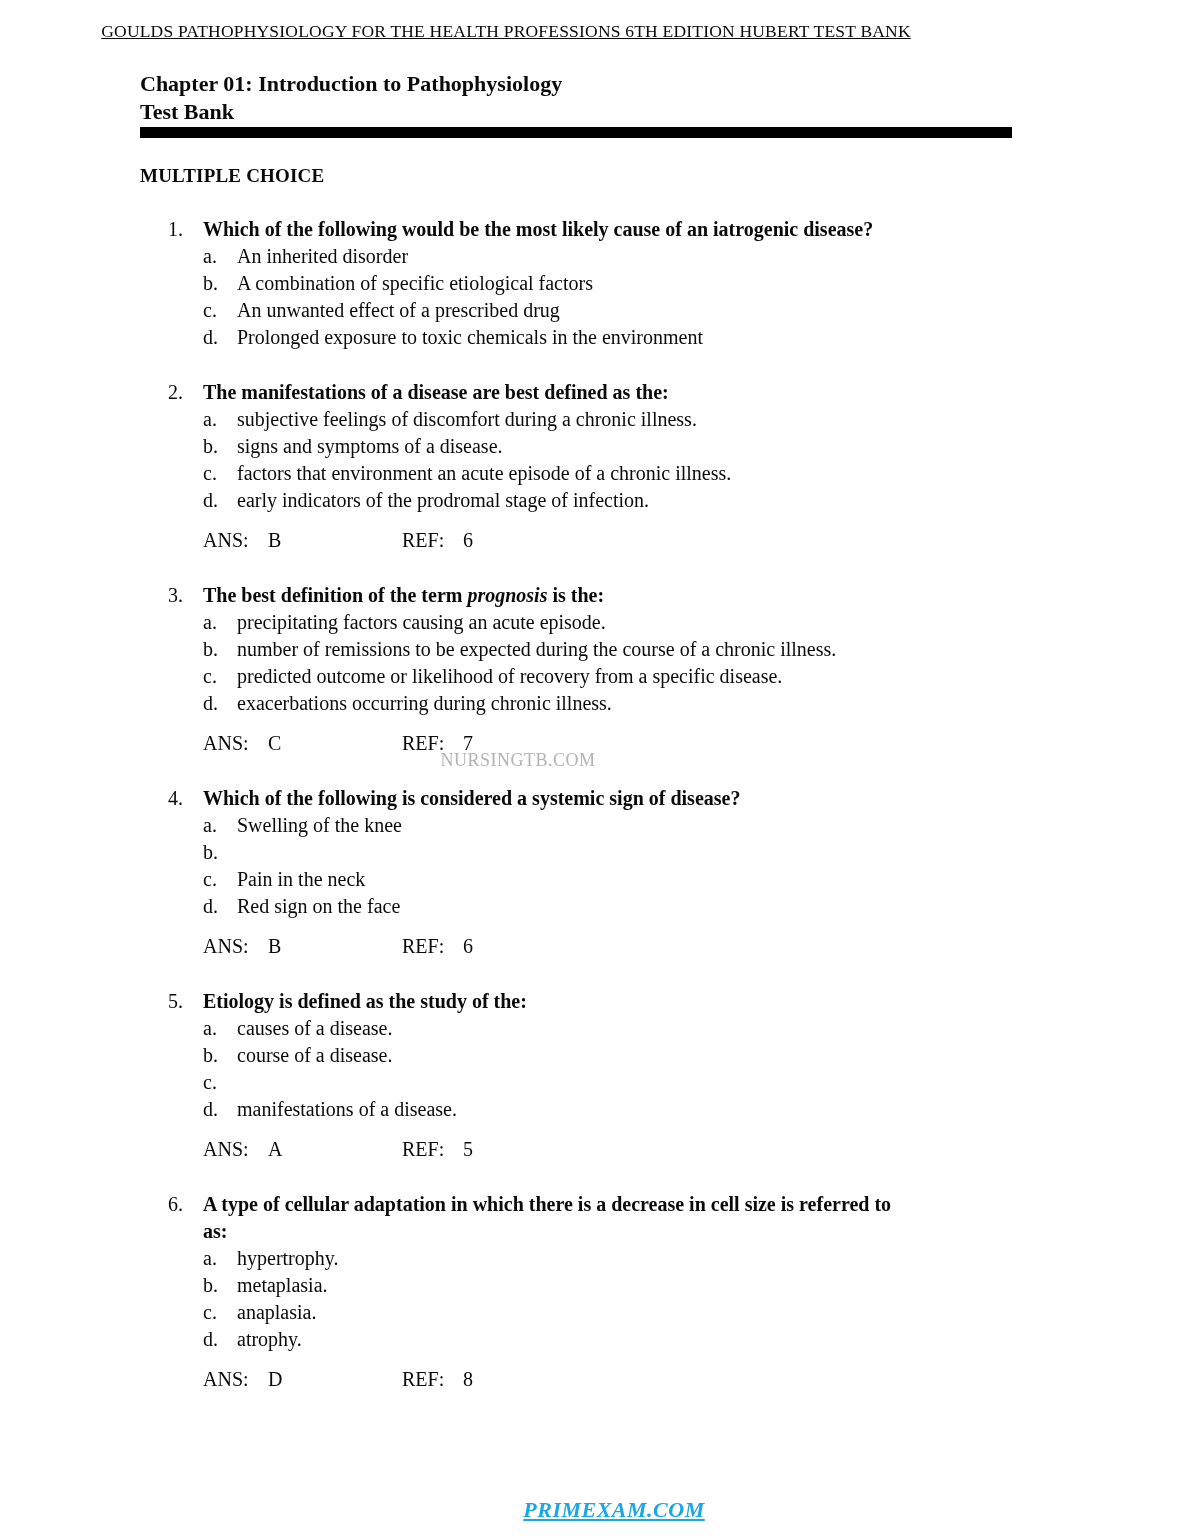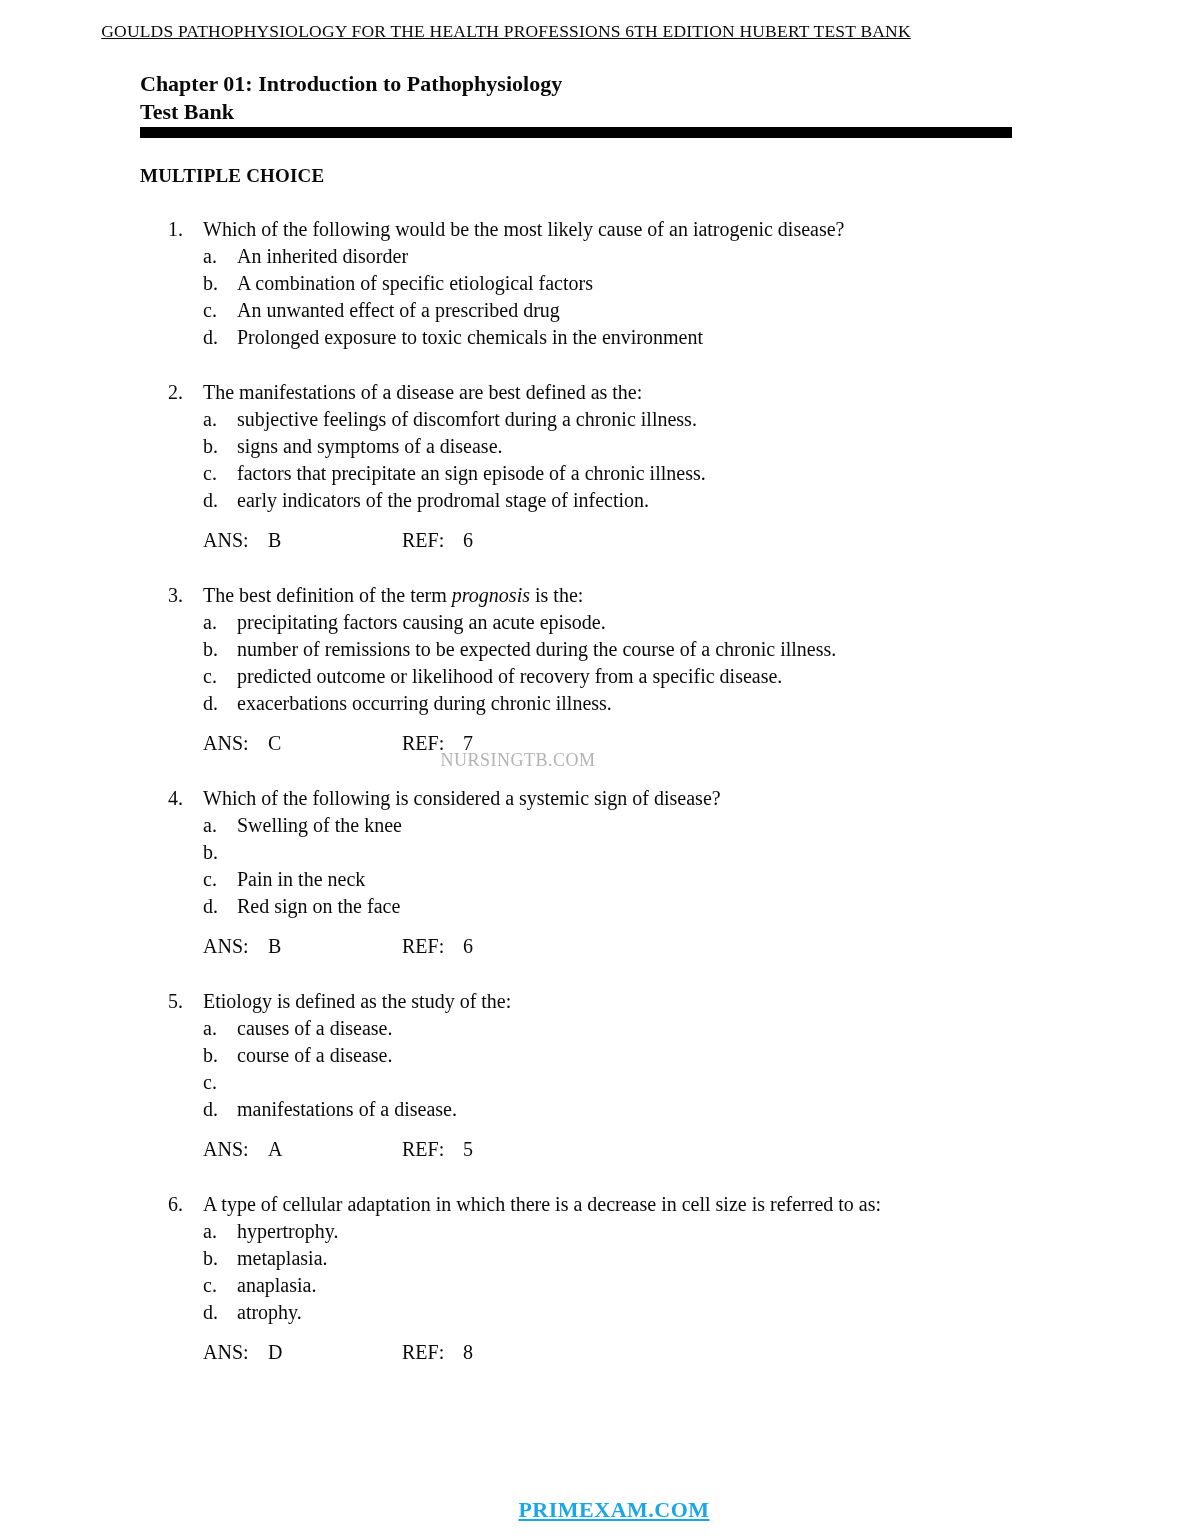--- a/index.html
+++ b/index.html
@@ -59,20 +59,21 @@
   .q-line {
     display: flex;
   }
   .q-num {
     margin-left: 28px;
     width: 35px;
     flex: 0 0 auto;
   }
   .q-text {
     flex: 1;
+    font-weight: bold;
   }
   .q-text .seg-italic {
     font-style: italic;
   }
   .opt-row {
     display: flex;
   }
   .opt-letter {
     margin-left: 63px;
     width: 34px;
@@ -114,20 +115,21 @@
     left: 140px;
     width: 948px;
     text-align: center;
   }
   .footer a {
     font-size: 22px;
     font-weight: bold;
     text-decoration: underline;
     letter-spacing: 0.5px;
     cursor: pointer;
+    font-style: italic;
   }
 </style>
 </head>
 <body>
 
 <div class="page">
 
   <div class="banner">GOULDS PATHOPHYSIOLOGY FOR THE HEALTH PROFESSIONS 6TH EDITION HUBERT TEST BANK</div>
 
   <div class="content">
@@ -181,21 +183,21 @@
     <span class="opt-text">subjective feelings of discomfort during a chronic illness.</span>
   </div>
 
   <div class="opt-row">
     <span class="opt-letter">b.</span>
     <span class="opt-text">signs and symptoms of a disease.</span>
   </div>
 
   <div class="opt-row">
     <span class="opt-letter">c.</span>
-    <span class="opt-text">factors that precipitate an sign episode of a chronic illness.</span>
+    <span class="opt-text">factors that environment an acute episode of a chronic illness.</span>
   </div>
 
   <div class="opt-row">
     <span class="opt-letter">d.</span>
     <span class="opt-text">early indicators of the prodromal stage of infection.</span>
   </div>
 </div>
     <div class="ans-row">
       <span class="ans-label">ANS:</span>
       <span class="ans-value">B</span>

